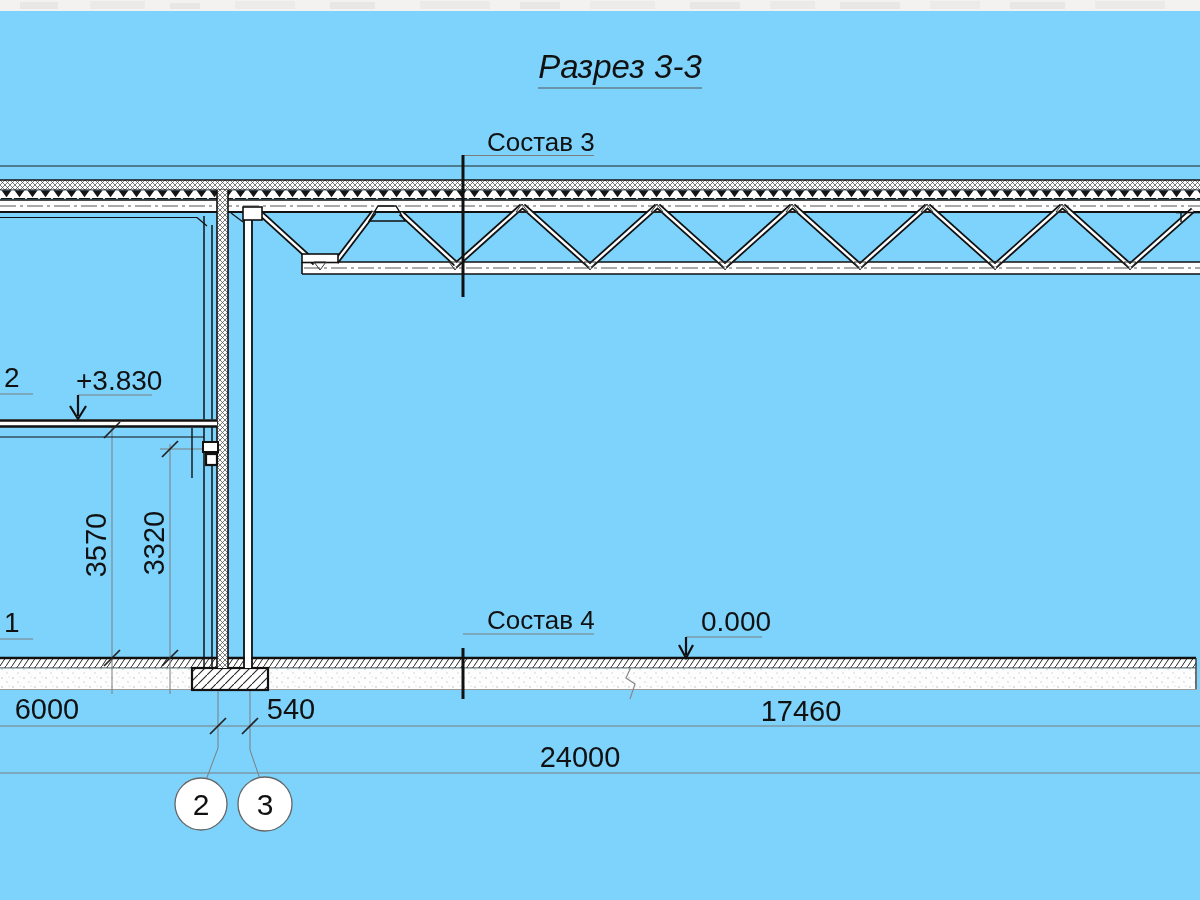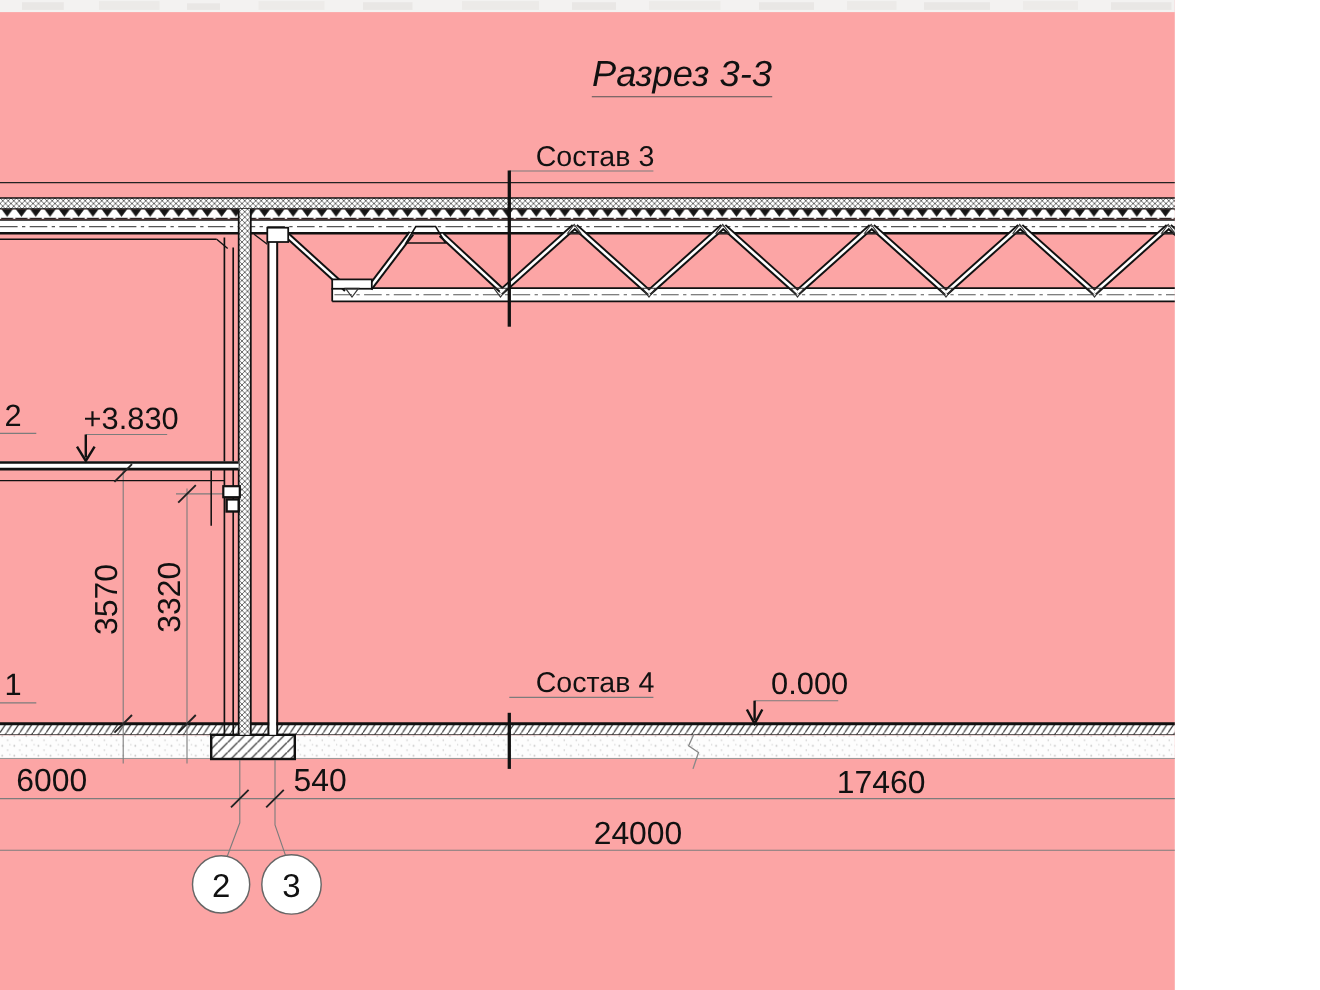--- a/index.html
+++ b/index.html
@@ -1,16 +1,16 @@
 <!DOCTYPE html>
 <html><head>
 <meta charset="utf-8">
 <style>
   html,body{margin:0;padding:0;background:#fff;}
-  #canvas{position:relative;width:1068px;height:900px;background:#fca5a5;overflow:hidden;
+  #canvas{position:relative;width:1200px;height:900px;background:#7dd3fc;overflow:hidden;
           font-family:"Liberation Sans", sans-serif;}
   svg{position:absolute;left:0;top:0;}
   text{fill:#111;font-family:"Liberation Sans", sans-serif;}
   .t-title{font-size:33px;font-style:italic;}
   .t-label{font-size:26px;}
   .t-dim{font-size:29px;}
   .t-elev{font-size:28px;}
   .t-axis{font-size:30px;}
   .t-note{font-size:28px;}
 </style>

